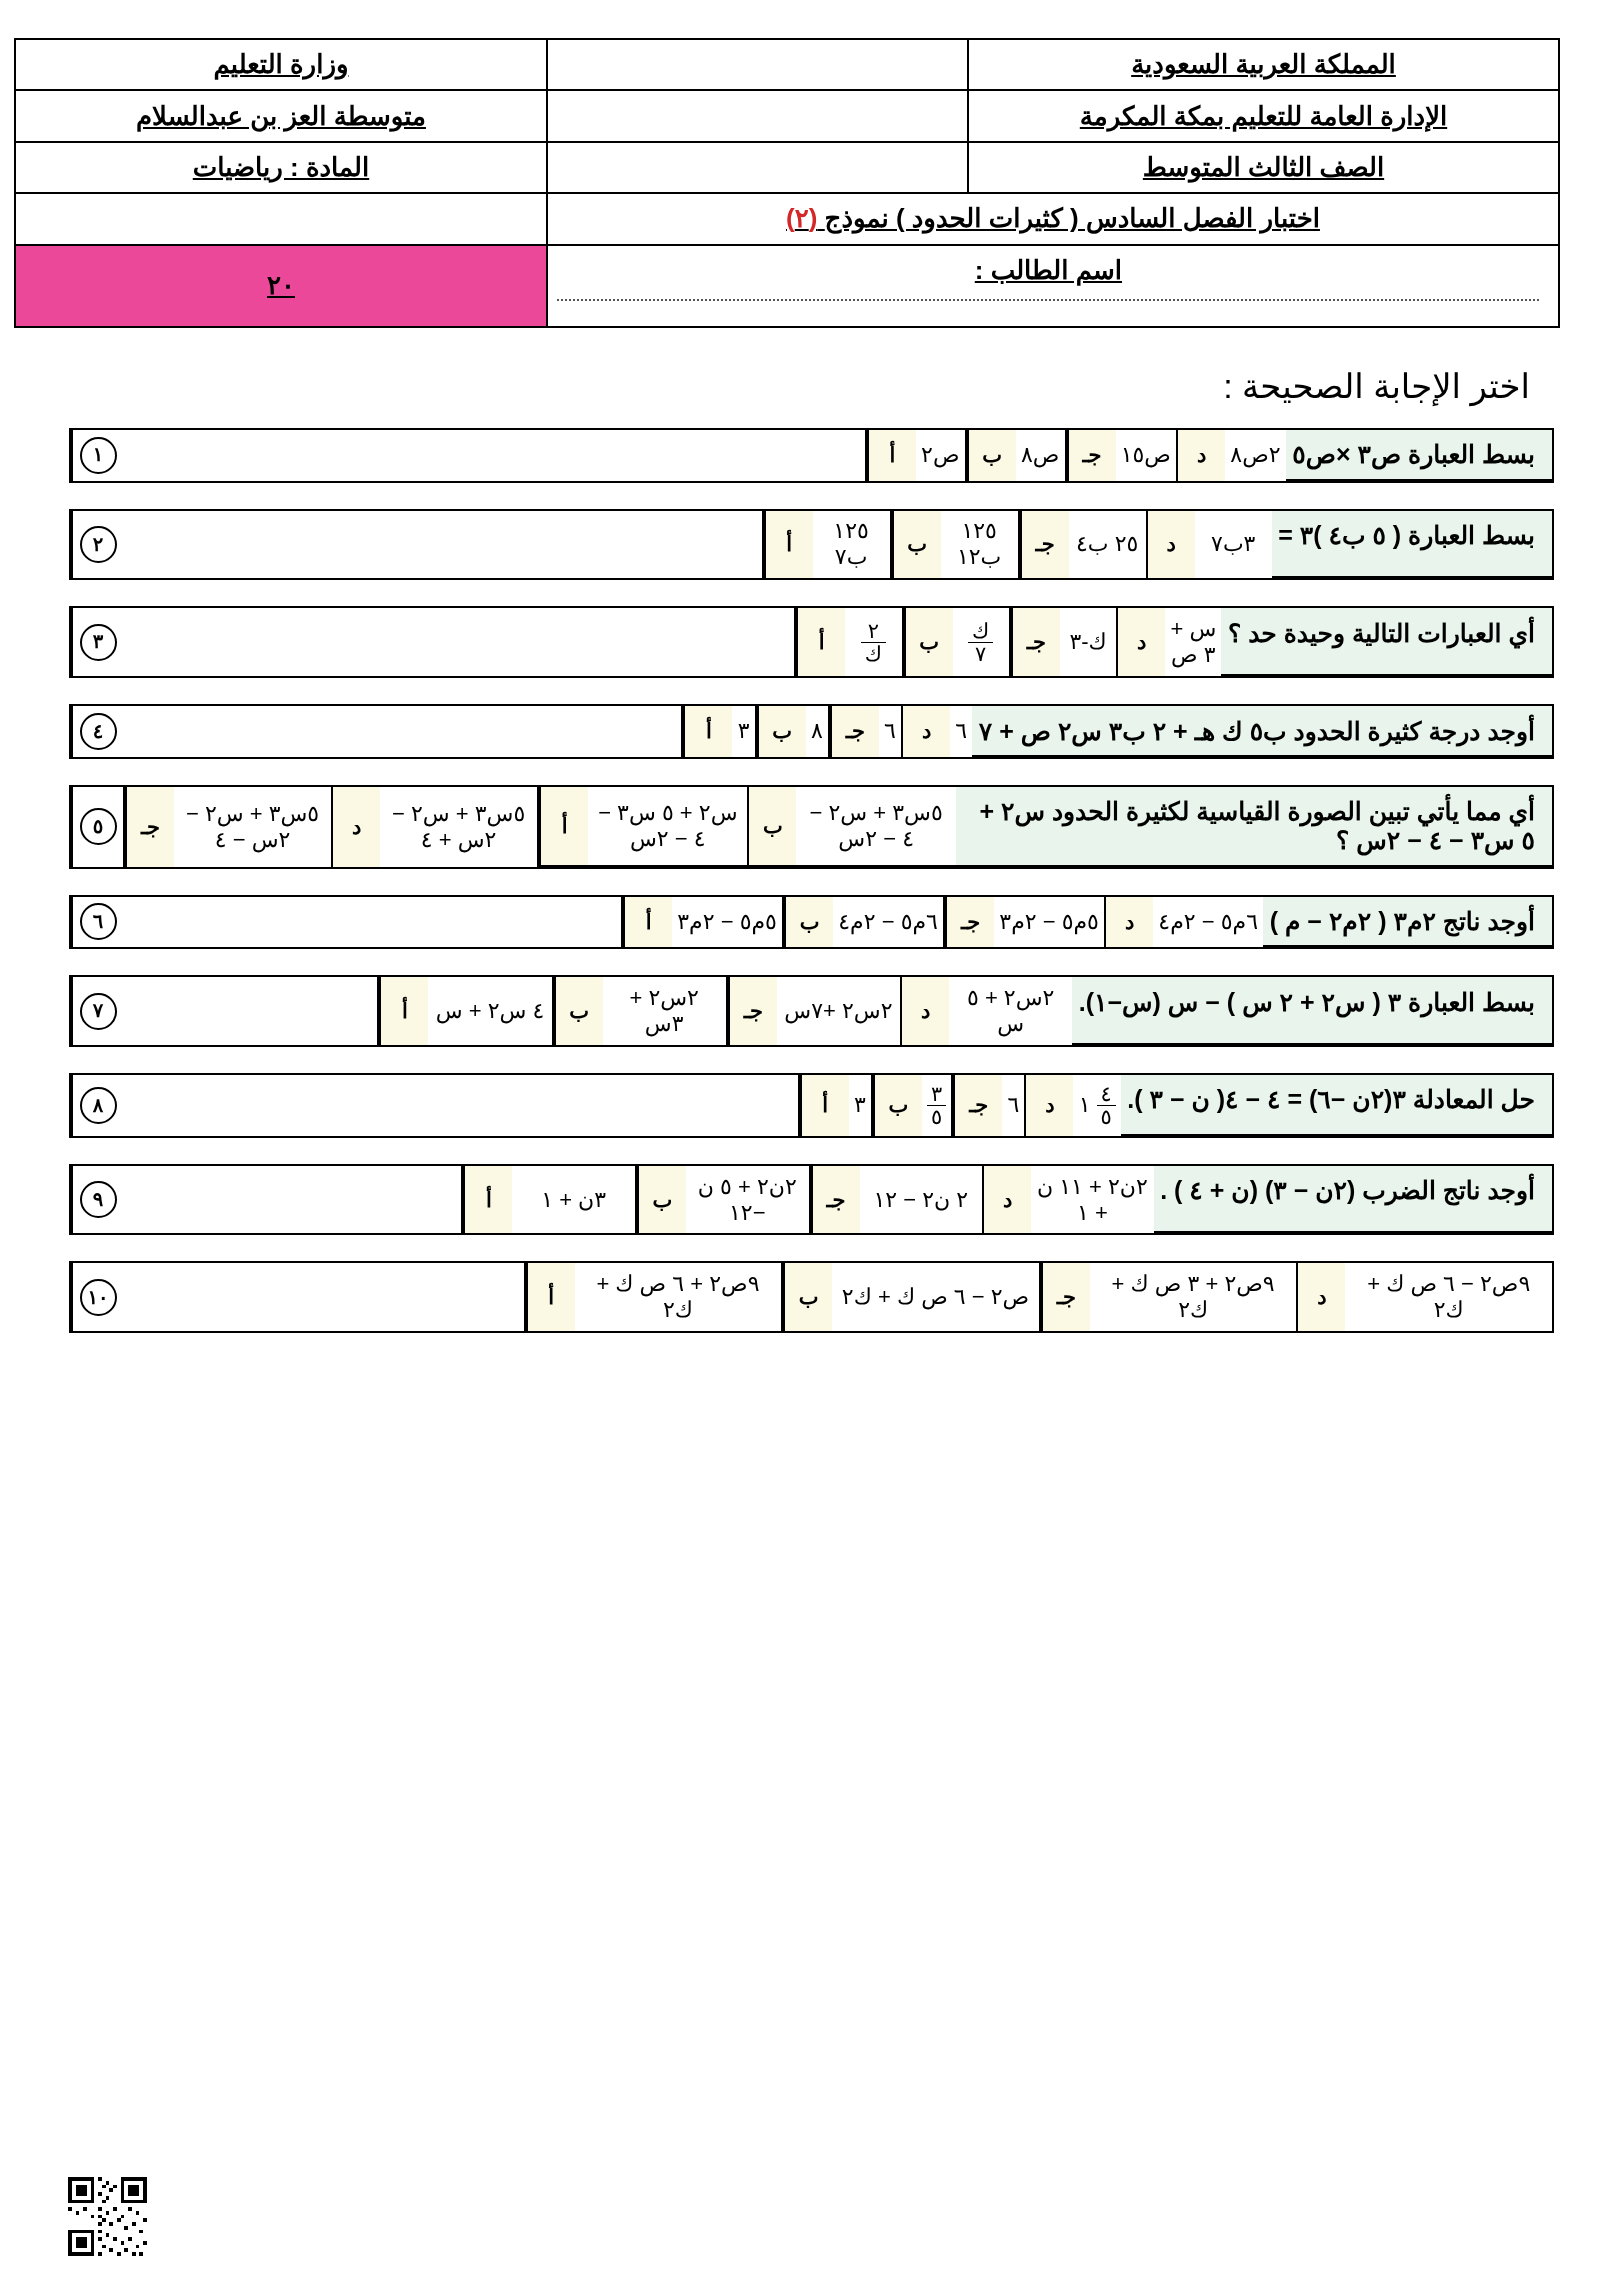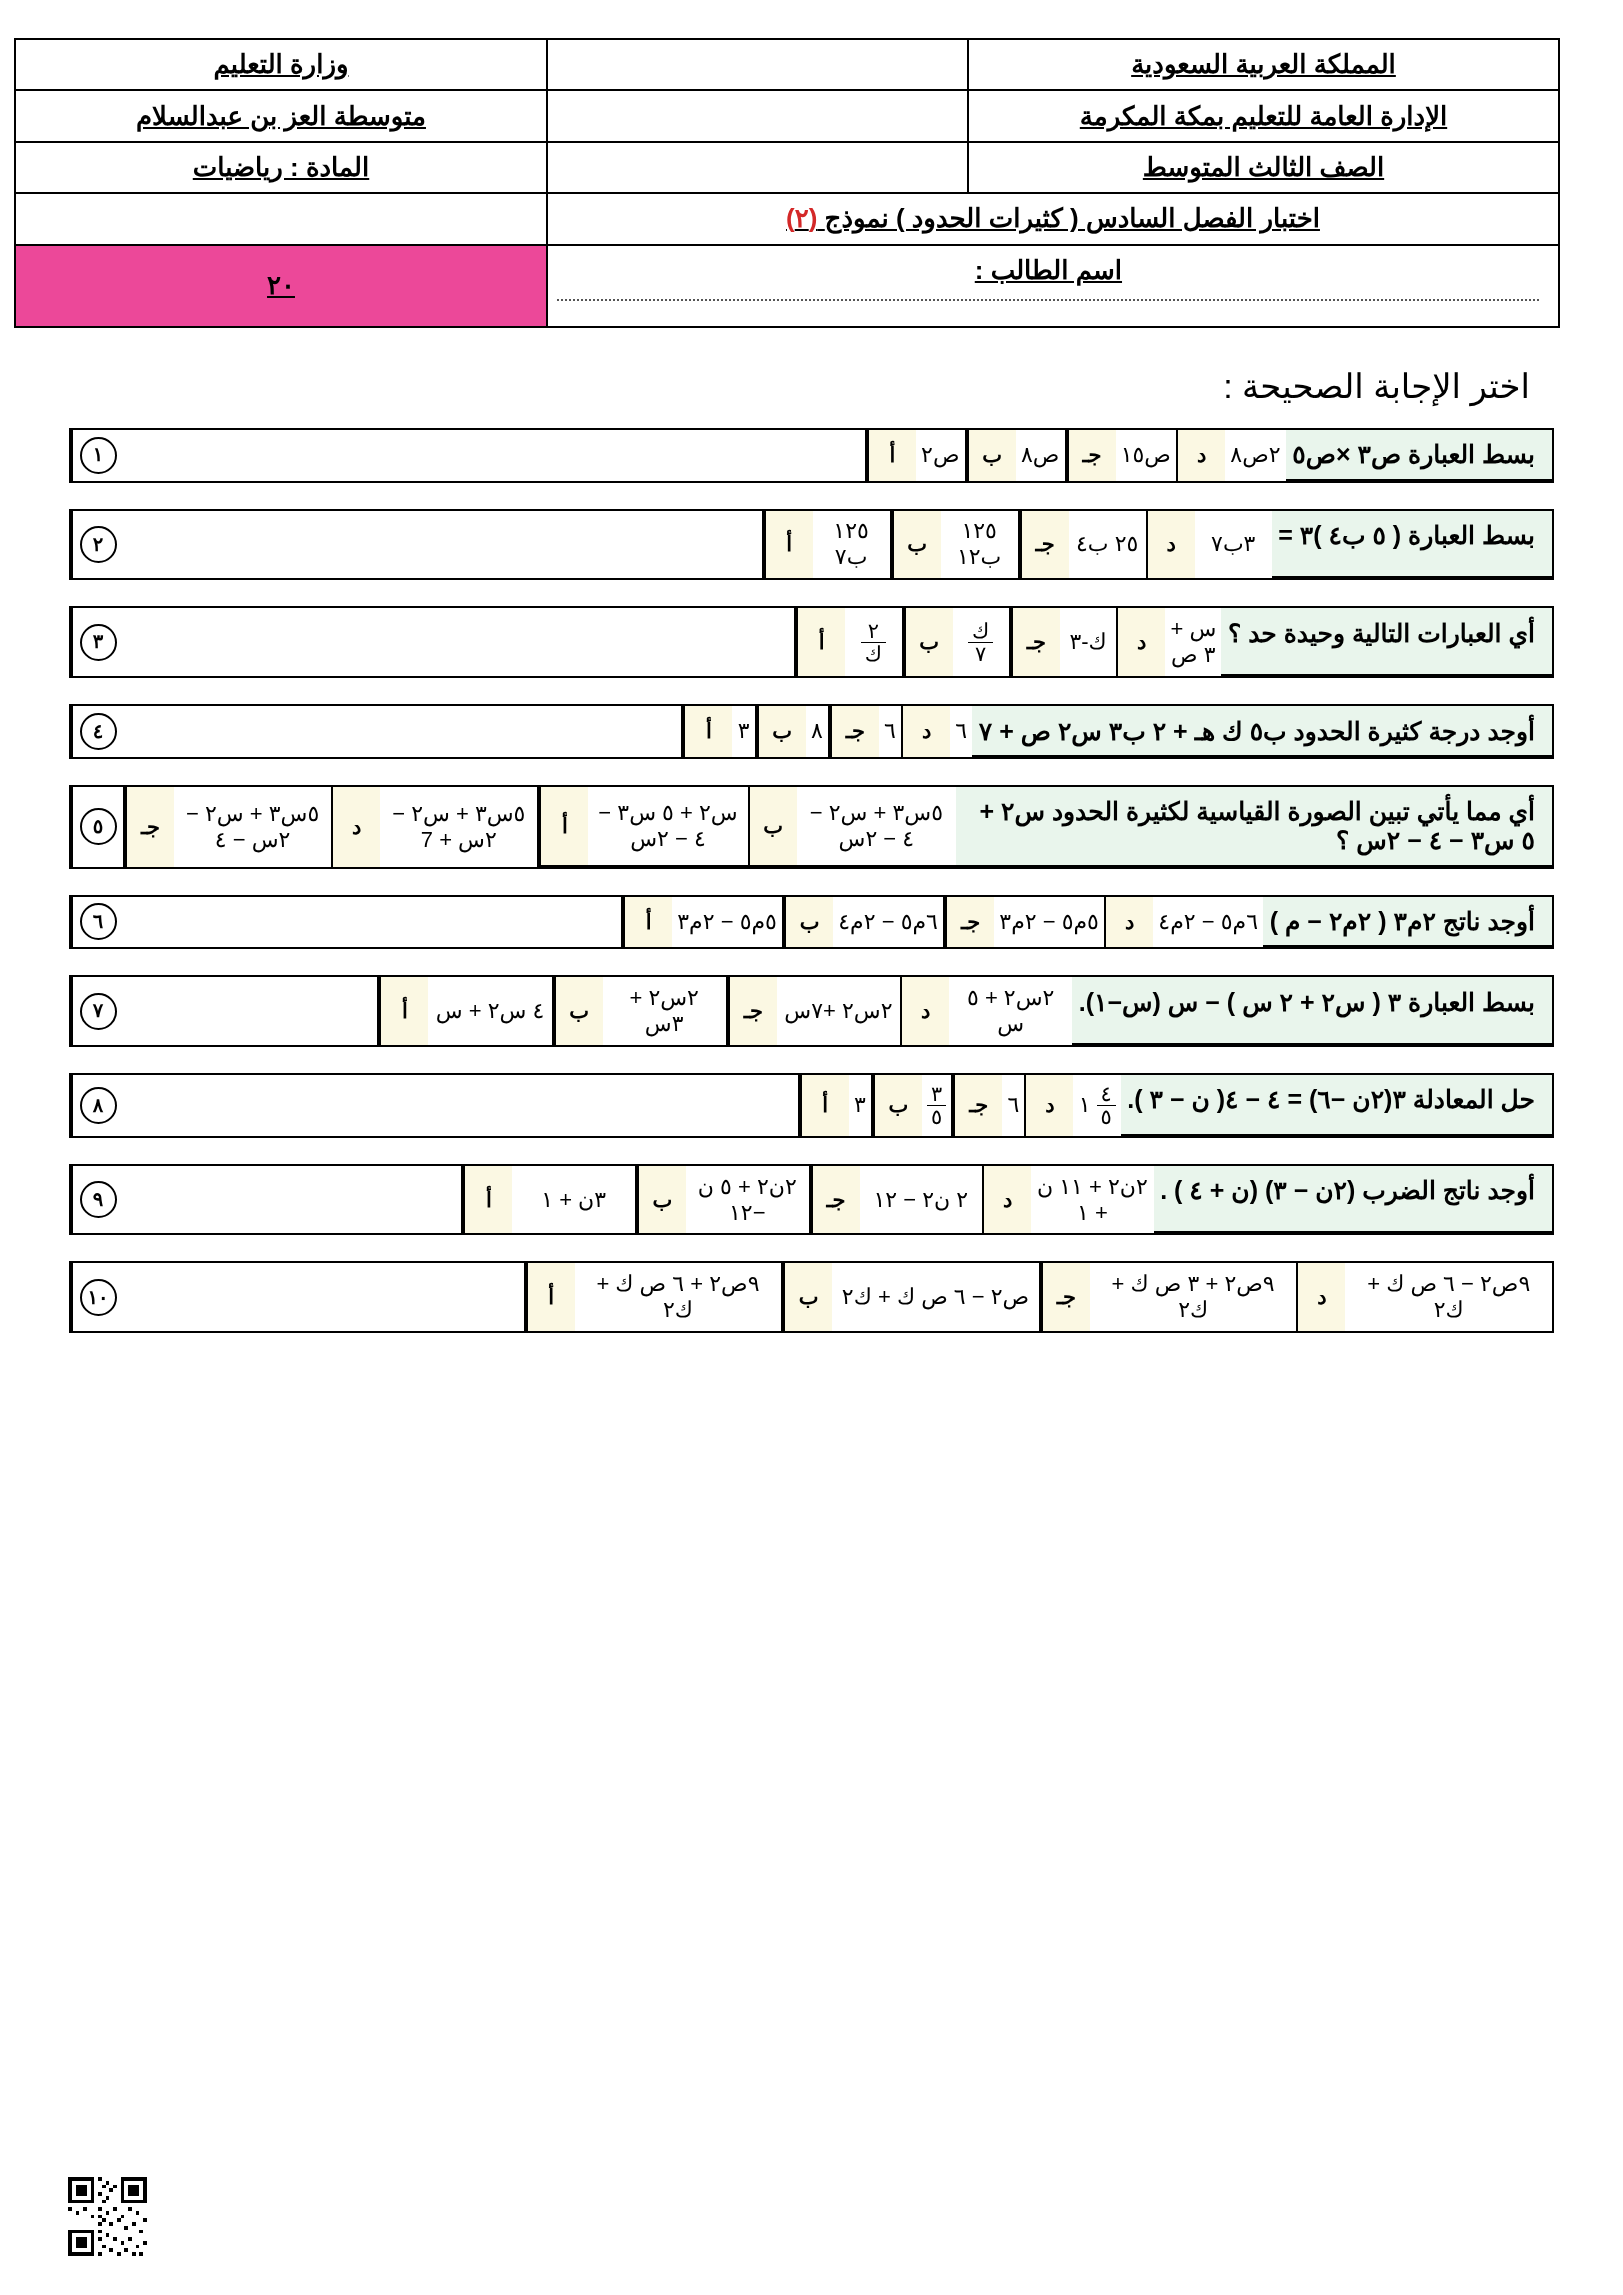--- a/index.html
+++ b/index.html
@@ -355,21 +355,21 @@
             <div class="opt-text">٥س٣ + س٢ − ٤ − ٢س</div>
           </div>
       </div>
       <div class="opt-row two-row">
         <div class="opt">
             <div class="opt-letter">جـ</div>
             <div class="opt-text">٥س٣ + س٢ − ٢س − ٤</div>
           </div>
         <div class="opt">
             <div class="opt-letter">د</div>
-            <div class="opt-text">٥س٣ + س٢ − ٢س + 7</div>
+            <div class="opt-text">٥س٣ + س٢ − ٢س + ٤</div>
           </div>
       </div>
     </div>
   </div>
 
   <div class="q-block">
     <div class="q-num">
         <span class="circ">٦</span>
       </div>
     <div class="q-body">

